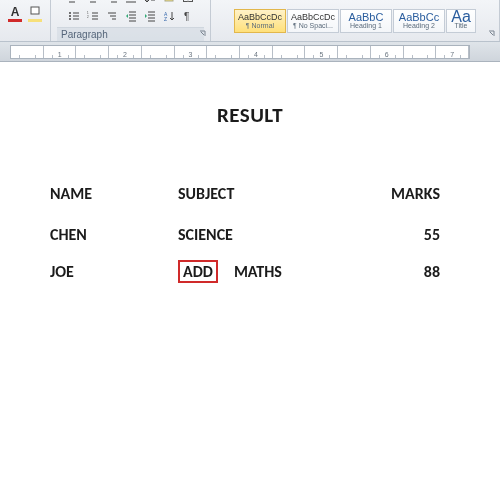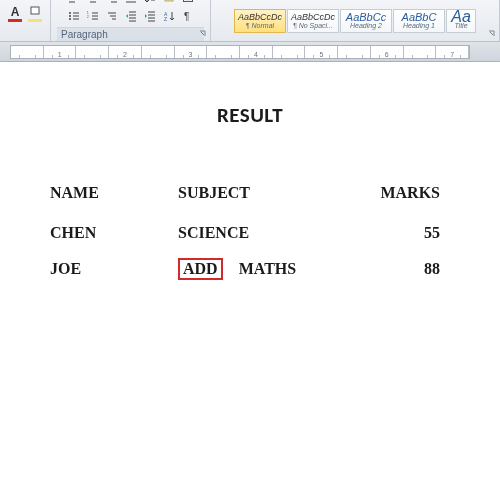--- a/index.html
+++ b/index.html
@@ -82,21 +82,20 @@
     background: linear-gradient(#fff,#f4f6f9);
     border: 1px solid #c4ccd6;
     display: flex;
     flex-direction: column;
     align-items: center;
     justify-content: center;
     font-size: 7px;
     color: #4a5866;
     overflow: hidden;
     cursor: pointer;
-    font-style: italic;
   }
   .style-item.selected {
     background: linear-gradient(#fff2c8,#ffe07a);
     border-color: #e2b74c;
   }
   .style-item .preview { font-size: 9px; color:#333; line-height:10px; }
   .style-item .sname { font-size: 7px; color:#5a6a7a; }
   .style-item.heading .preview { color:#2a5d9e; font-size:11px;}
   .style-item.title .preview { color:#2a5d9e; font-size:16px;}
 
@@ -157,21 +156,20 @@
     font-weight: bold;
     font-size: 21px;
     margin-bottom: 48px;
     letter-spacing: 0.5px;
   }
   .tbl {
     width: 100%;
     border-collapse: collapse;
     font-size: 16px;
     font-weight: bold;
-    font-family: Liberation Serif, serif;
   }
   .tbl td { padding: 8px 0; }
   .tbl td.c-name { width: 32%; text-align:left; }
   .tbl td.c-subj { width: 40%; text-align:left; }
   .tbl td.c-marks { width: 28%; text-align:right; padding-right:10px;}
   .headrow td { padding-bottom: 14px;}
   .red-box {
     border: 2px solid #d02a2a;
     padding: 0 3px;
     display: inline-block;
@@ -298,26 +296,26 @@
     <div class="group-body">
       <div class="style-item selected">
         <span class="preview">AaBbCcDc</span>
         <span class="sname">¶ Normal</span>
       </div>
       <div class="style-item">
         <span class="preview">AaBbCcDc</span>
         <span class="sname">¶ No Spaci...</span>
       </div>
       <div class="style-item heading">
+        <span class="preview">AaBbC</span>
+        <span class="sname">Heading 1</span>
+      </div>
+      <div class="style-item heading">
         <span class="preview">AaBbCc</span>
         <span class="sname">Heading 2</span>
-      </div>
-      <div class="style-item heading">
-        <span class="preview">AaBbC</span>
-        <span class="sname">Heading 1</span>
       </div>
       <div class="style-item title" style="width:30px">
         <span class="preview">Aa</span>
         <span class="sname">Title</span>
       </div>
     </div>
     <div class="dialog-launcher">
       <svg viewBox="0 0 8 8">
           <path d="M1 1h5v5M2 2l3 3" stroke="#7a8490" fill="none"></path>
         </svg>

